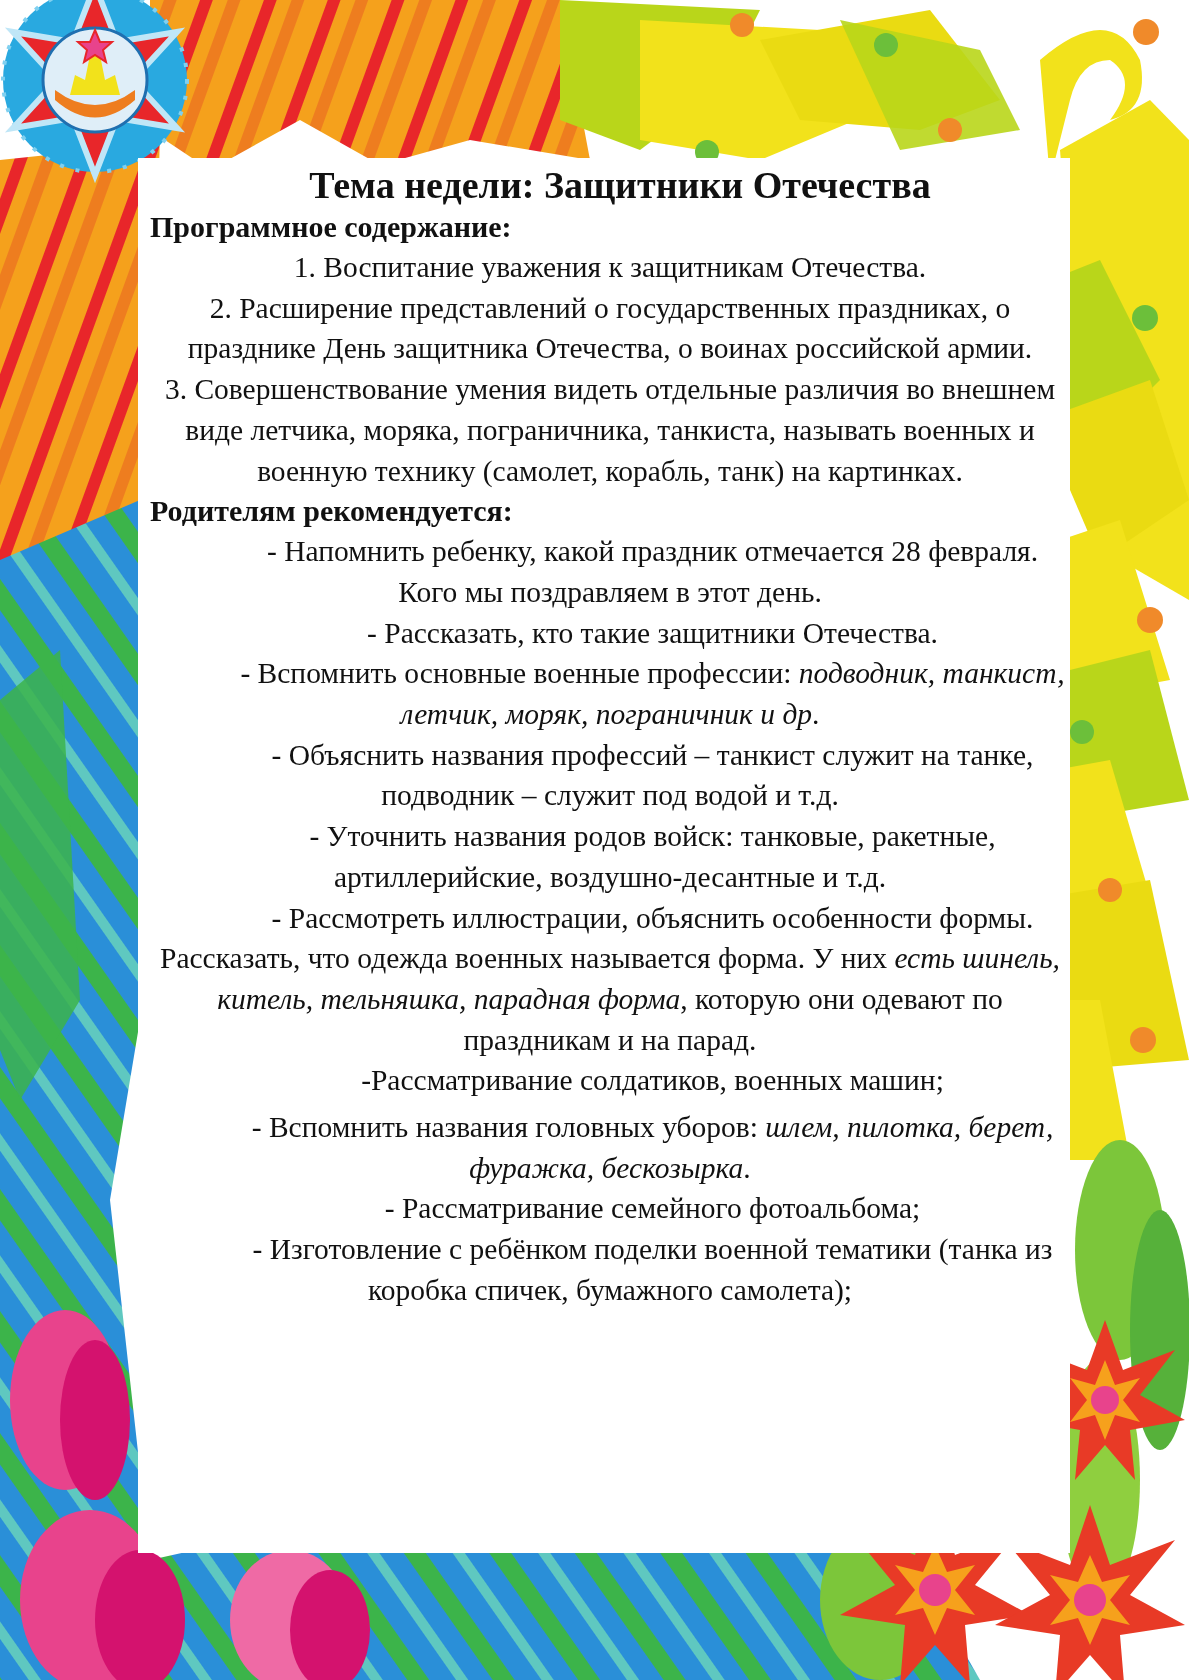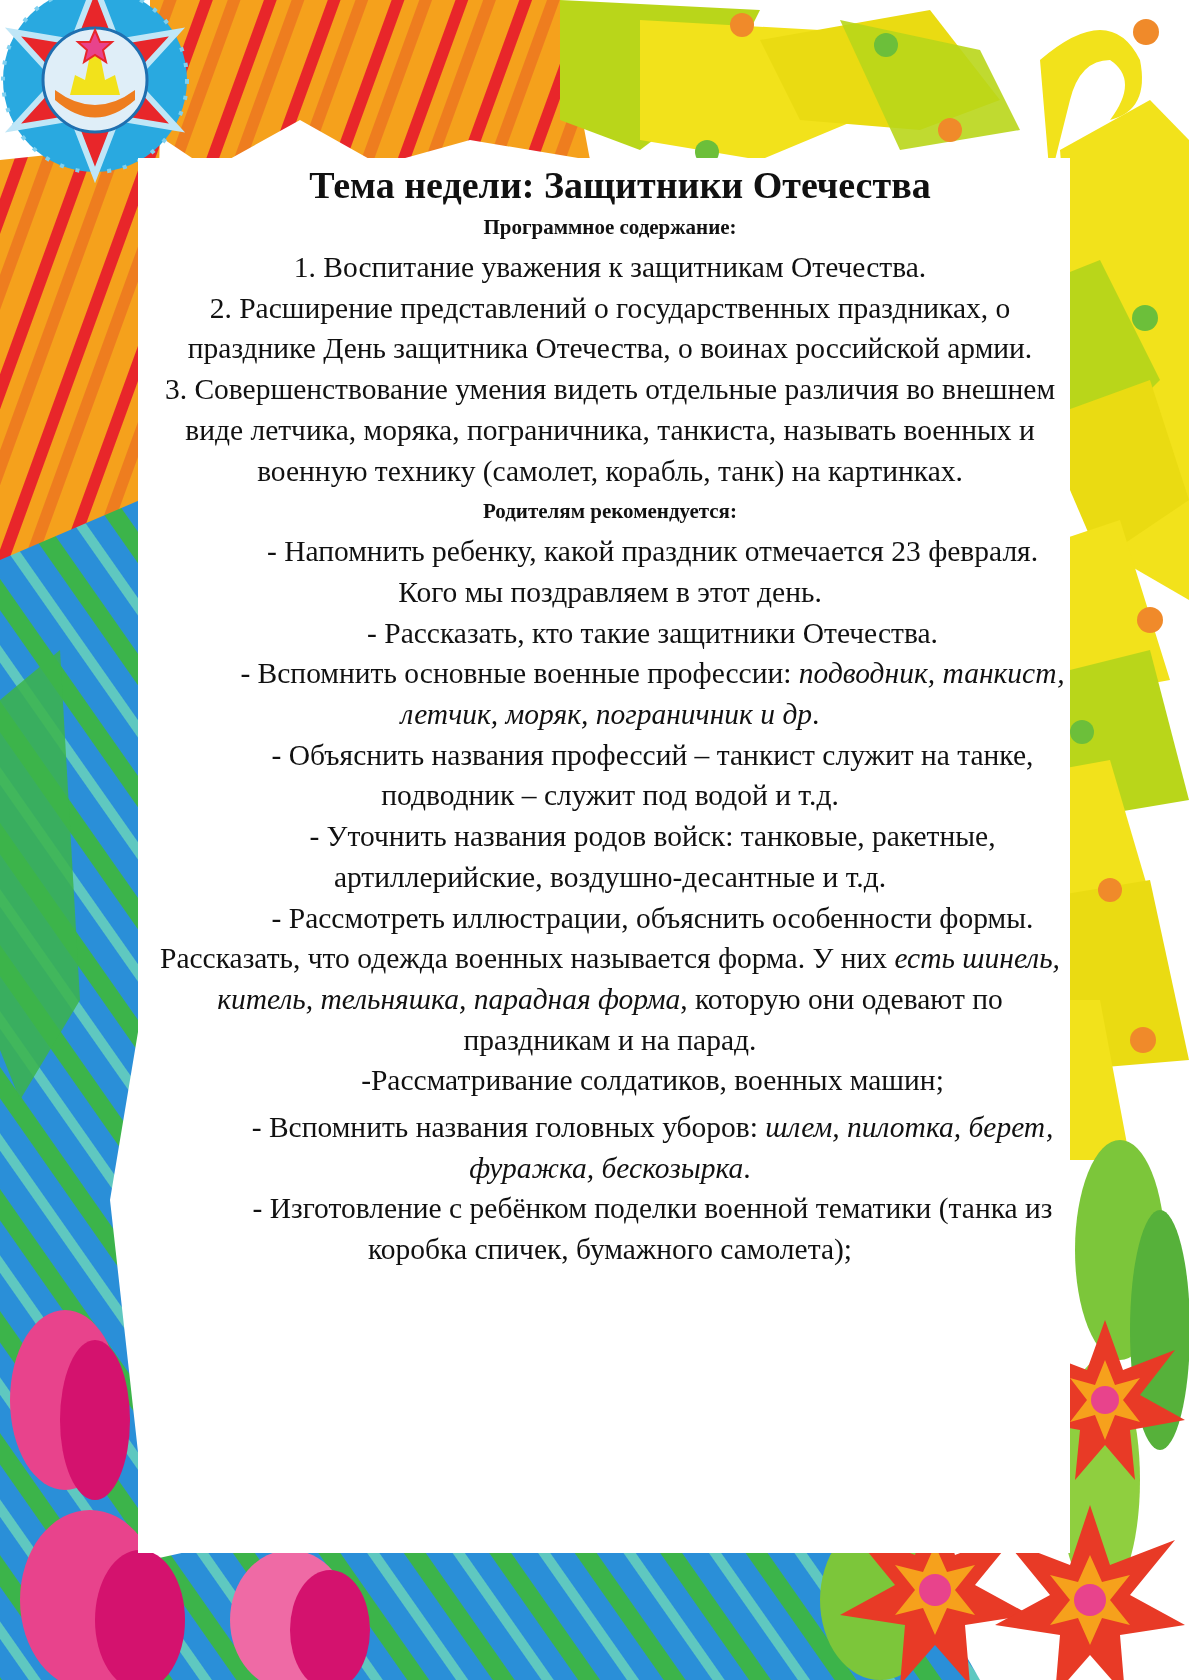--- a/index.html
+++ b/index.html
@@ -12,21 +12,21 @@
     .frame { position: absolute; inset: 0; width: 1189px; height: 1680px; z-index: 0; }
     .content {
       position: absolute; left: 150px; top: 163px; width: 920px; z-index: 2;
       font-size: 29.5px; line-height: 40.7px;
     }
     .title {
       text-align: center; font-weight: bold; font-size: 38px; line-height: 44px;
       margin: 0 0 0 0; padding-left: 20px;
     }
     .subtitle {
-      text-align: center; font-weight: bold; font-size: 21px; line-height: 40px; margin: 0;
+      font-weight: bold; font-size: 30px; line-height: 40px; margin: 0;
     }
     p { margin: 0; text-align: center; }
     .indent { text-indent: 85px; }
     .it { font-style: italic; }
     .sp { margin-top: 6px; }
   </style>
 </head>
 <body>
 
 <svg class="frame" viewBox="0 0 1189 1680" xmlns="http://www.w3.org/2000/svg">
@@ -130,22 +130,23 @@
 
 <div class="content">
   <h1 class="title">Тема недели: Защитники Отечества</h1>
   <h2 class="subtitle">Программное содержание:</h2>
   <p>1. Воспитание уважения к защитникам Отечества.</p>
   <p>2. Расширение представлений о государственных праздниках, о празднике День защитника Отечества, о воинах российской армии.</p>
   <p>3. Совершенствование умения видеть отдельные различия во внешнем виде летчика, моряка, пограничника, танкиста, называть военных и военную технику (самолет, корабль, танк) на картинках.</p>
 
   <h2 class="subtitle">Родителям рекомендуется:</h2>
 
-  <p class="indent">- Напомнить ребенку, какой праздник отмечается 23 февраля. Кого мы поздравляем в этот день.</p>
+  <p class="indent">- Напомнить ребенку, какой праздник отмечается 28 февраля. Кого мы поздравляем в этот день.</p>
   <p class="indent">- Рассказать, кто такие защитники Отечества.</p>
   <p class="indent"><span>- Вспомнить основные военные профессии: </span><span class="it">подводник, танкист, летчик, моряк, пограничник и др</span><span>.</span></p>
   <p class="indent">- Объяснить названия профессий – танкист служит на танке, подводник – служит под водой и т.д.</p>
   <p class="indent">- Уточнить названия родов войск: танковые, ракетные, артиллерийские, воздушно-десантные и т.д.</p>
   <p class="indent"><span>- Рассмотреть иллюстрации, объяснить особенности формы. Рассказать, что одежда военных называется форма. У них </span><span class="it">есть шинель, китель, тельняшка, парадная форма</span><span>, которую они одевают по праздникам и на парад.</span></p>
   <p class="indent">-Рассматривание солдатиков, военных машин;</p>
   <p class="indent sp"><span>- Вспомнить названия головных уборов: </span><span class="it">шлем, пилотка, берет, фуражка, бескозырка</span><span>.</span></p>
+  <p class="indent">- Рассматривание семейного фотоальбома;</p>
   <p class="indent">- Изготовление с ребёнком поделки военной тематики (танка из коробка спичек, бумажного самолета);</p>
 </div>
 
 </body></html>

